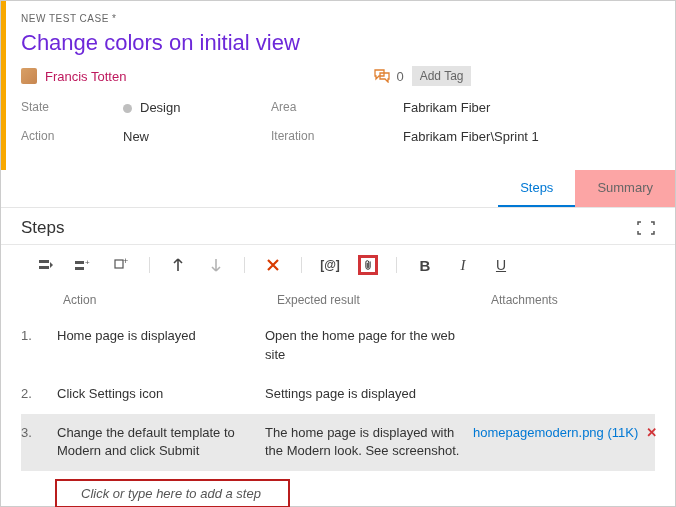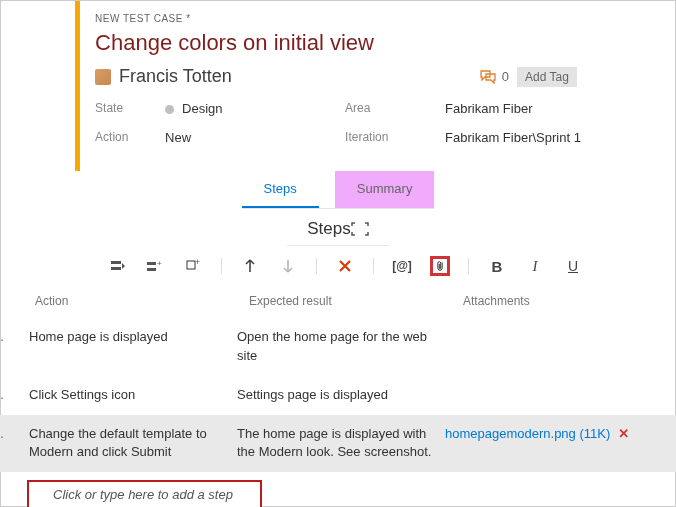--- a/index.html
+++ b/index.html
@@ -11,56 +11,55 @@
     background: #fff;
     width: 676px;
     height: 507px;
     overflow: hidden;
   }
   .window {
     border: 1px solid #ccc;
     height: 507px;
     display: flex;
     flex-direction: column;
-    align-items: center;
   }
   .header {
     position: relative;
     padding: 12px 20px 8px 20px;
   }
   .orange-bar {
     position: absolute;
     left: 0; top: 0; bottom: 0;
     width: 5px;
     background: #f8a800;
   }
   .tab-label {
     font-size: 10px;
     letter-spacing: 0.5px;
     color: #666;
     text-transform: uppercase;
   }
   .title {
     font-size: 22px;
     font-weight: 300;
-    color: #7f1d1d;
+    color: #6d28d9;
     margin: 6px 0 10px 0;
   }
   .assigned-row {
     display: flex;
     align-items: center;
     gap: 8px;
   }
   .avatar {
     width: 16px; height: 16px;
     background: linear-gradient(135deg,#d9a066,#c78650);
     border-radius: 2px;
     display: inline-block;
   }
-  .assigned-name { font-size: 18px; color: #404040; }
+  .assigned-name { font-size: 13px; color: #be185d; }
   .disc-block {
     display: flex;
     align-items: center;
     gap: 6px;
     margin-left: 240px;
     color: #666;
   }
   .add-tag {
     background: #e3e3e3;
     color: #666;
@@ -69,21 +68,21 @@
     cursor: pointer;
   }
   .meta-grid {
     display: grid;
     grid-template-columns: 70px 180px 100px 1fr;
     row-gap: 14px;
     padding: 14px 0 18px 0;
     font-size: 13px;
   }
   .meta-label { color: #888; font-size: 12px; }
-  .meta-value { color: #333; }
+  .meta-value { color: #333; margin-left: 32px; }
   .dot {
     width: 9px; height: 9px;
     background: #bfbfbf;
     border-radius: 50%;
     display: inline-block;
     margin-right: 8px;
     vertical-align: middle;
   }
   .tabs-row {
     display: flex;
@@ -94,21 +93,21 @@
     padding: 10px 22px;
     font-size: 13px;
     color: #666;
     cursor: pointer;
   }
   .tab.active {
     color: #0078d4;
     border-bottom: 2px solid #0078d4;
     background: #fff;
   }
-  .tab.inactive { background: #f0abfc; margin-left: 16px; }
+  .tab.inactive { background: #fca5a5; }
   .section-head {
     display: flex;
     align-items: center;
     justify-content: space-between;
     padding: 10px 20px 6px 20px;
     border-bottom: 1px solid #e7e7e7;
   }
   .section-title { font-size: 17px; color: #333; }
   .fullscreen-icon { color: #555; font-size: 14px; cursor: pointer; letter-spacing:2px;}
   .toolbar {

